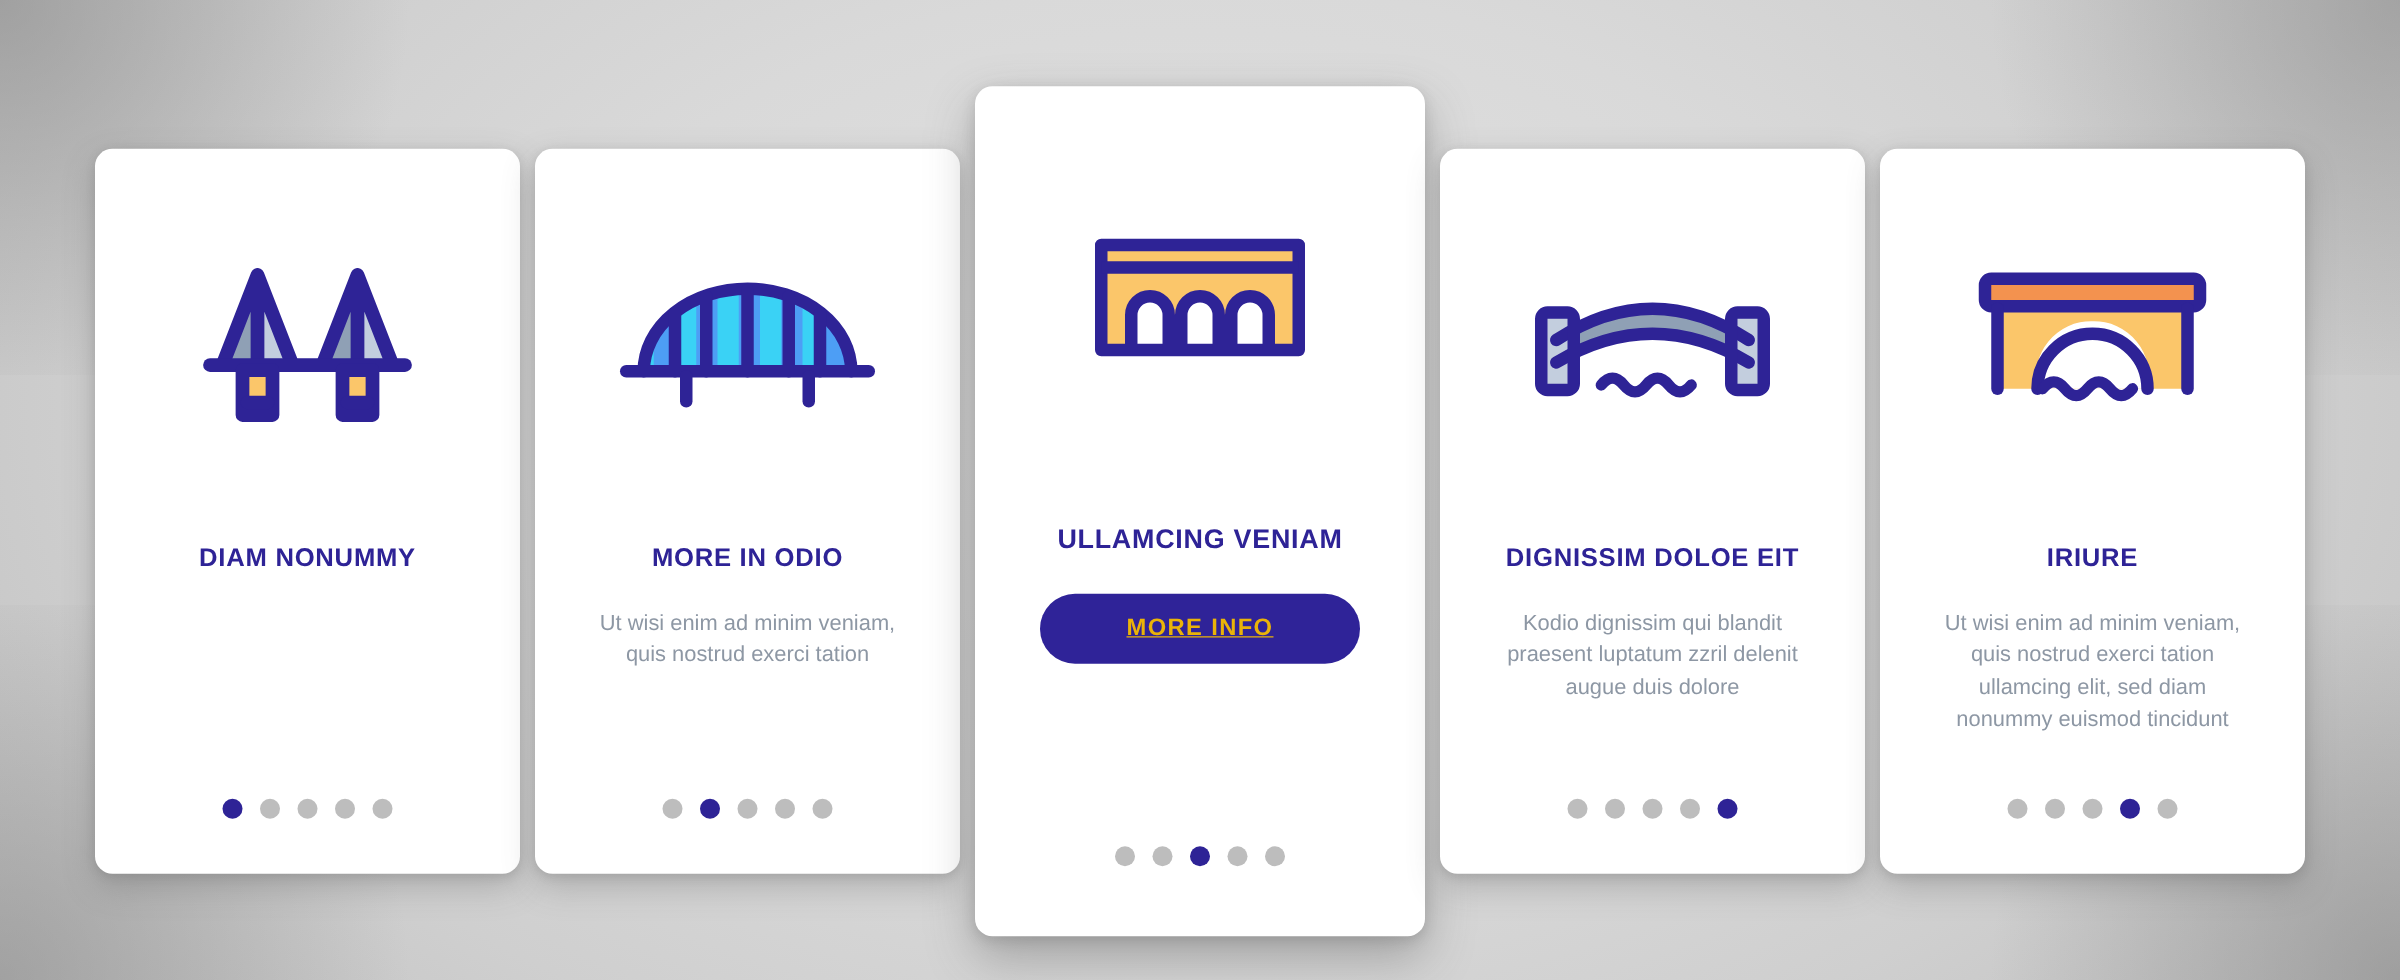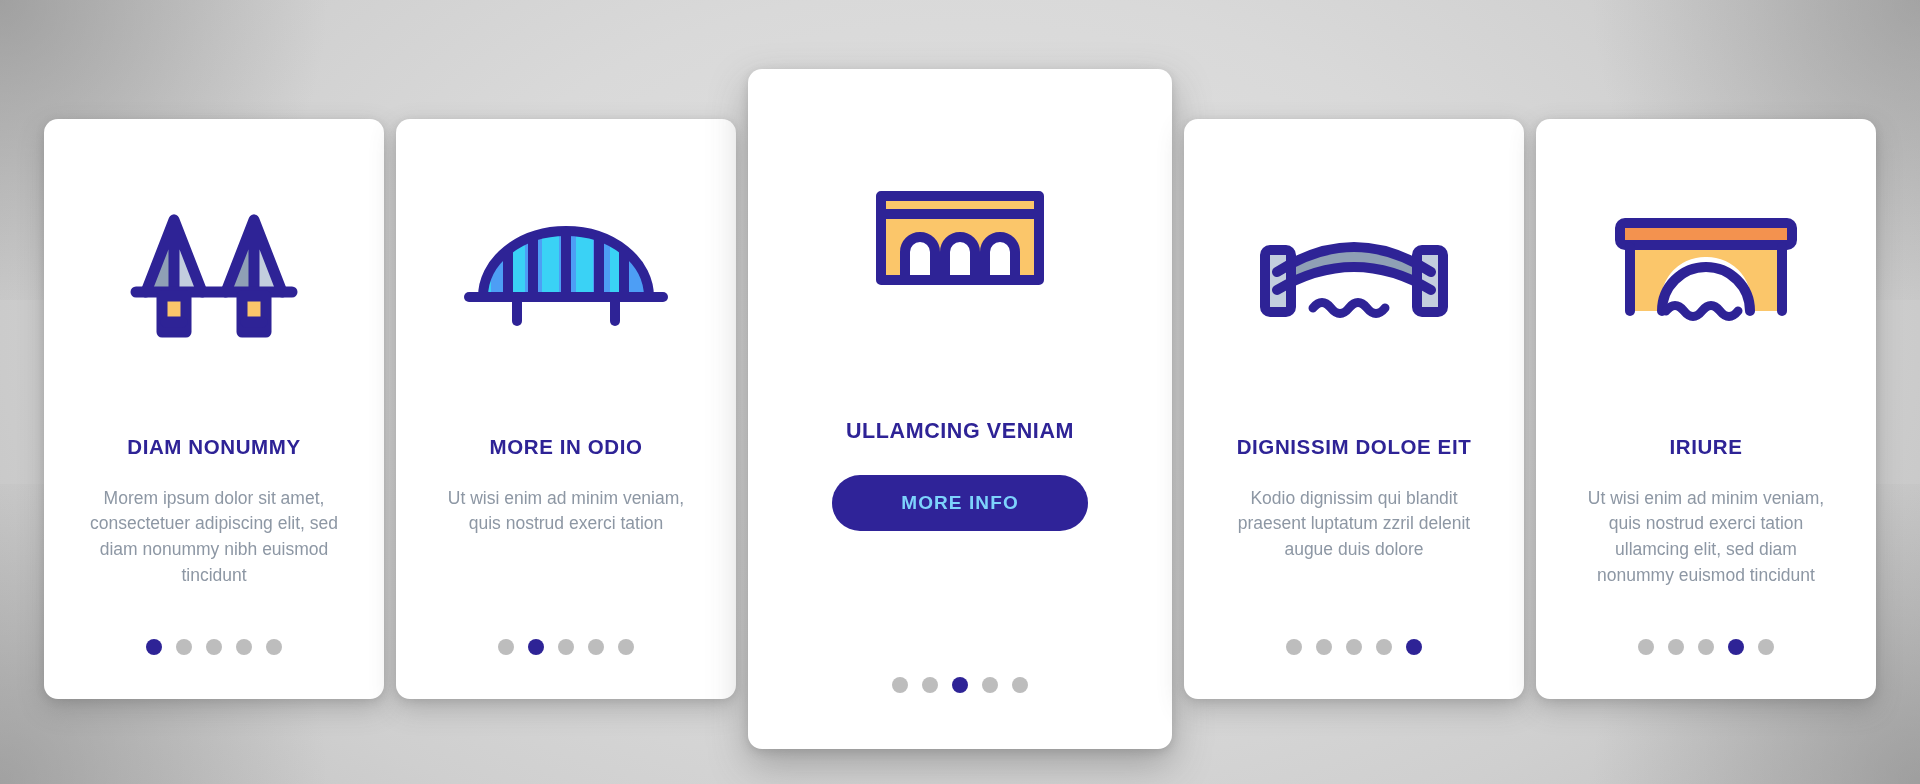--- a/index.html
+++ b/index.html
@@ -32,21 +32,21 @@
     border-radius:14px;
     box-shadow:0 10px 26px rgba(90,90,90,.30), 0 2px 8px rgba(90,90,90,.18);
     display:flex;flex-direction:column;align-items:center;
     box-sizing:border-box;
   }
   .card.side{
     width:340px;height:580px;
     padding:38px 26px 0 26px;
   }
   .card.featured{
-    width:424px;height:680px;
+    width:360px;height:680px;
     padding:44px 28px 0 28px;
     box-shadow:0 16px 38px rgba(80,80,80,.38), 0 3px 10px rgba(80,80,80,.2);
   }
 
   .icon-wrap{
     width:100%;
     display:flex;align-items:center;justify-content:center;
   }
   .card.side .icon-wrap{height:230px;}
   .card.featured .icon-wrap{height:250px;}
@@ -67,28 +67,28 @@
     line-height:1.47;
     font-size:17.5px;
     max-width:250px;
   }
   .card.side .card-body{margin-top:26px;}
   .card.featured .card-body{margin-top:27px;max-width:245px;}
 
   .more-btn{
     margin-top:30px;
     background:#2f2398;
-    color:#7dd3fc;
+    color:#eab308;
     border:none;
     border-radius:40px;
     width:256px;height:56px;
     font-size:19px;font-weight:bold;letter-spacing:1.1px;
     font-family:"Liberation Sans", sans-serif;
     cursor:pointer;
-    display:flex;align-items:center;justify-content:center;
+    display:flex;align-items:center;justify-content:center;text-decoration:underline;
   }
 
   .dots{
     position:absolute;
     left:0;right:0;
     display:flex;align-items:center;justify-content:center;
     gap:14px;
   }
   .card.side .dots{bottom:44px;}
   .card.featured .dots{bottom:56px;}
@@ -129,21 +129,20 @@
             <path d="M126,14 L98,86 M126,14 L154,86 M126,18 L126,86"></path>
             <line x1="8" y1="86" x2="164" y2="86"></line>
             <rect x="34" y="90" width="24" height="36"></rect>
             <rect x="114" y="90" width="24" height="36"></rect>
             <line x1="38" y1="116" x2="54" y2="116"></line>
             <line x1="118" y1="116" x2="134" y2="116"></line>
           </g>
         </svg>
       </div>
       <div class="card-title">DIAM NONUMMY</div>
-      <div class="card-body">Morem ipsum dolor sit amet, consectetuer adipiscing elit, sed diam nonummy nibh euismod tincidunt</div>
       <div class="dots">
         <span class="dot active"></span>
         <span class="dot"></span>
         <span class="dot"></span>
         <span class="dot"></span>
         <span class="dot"></span>
       </div>
     </div>
 
     <div class="card side">

